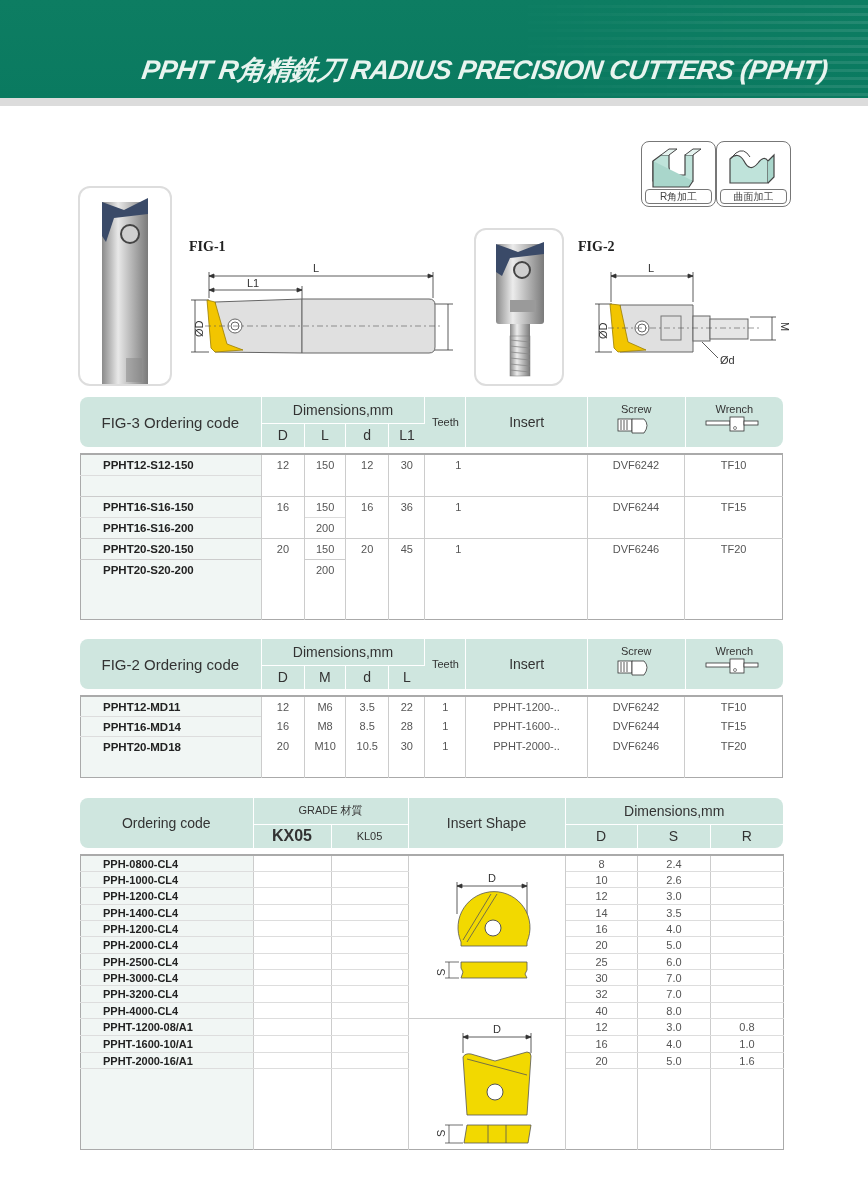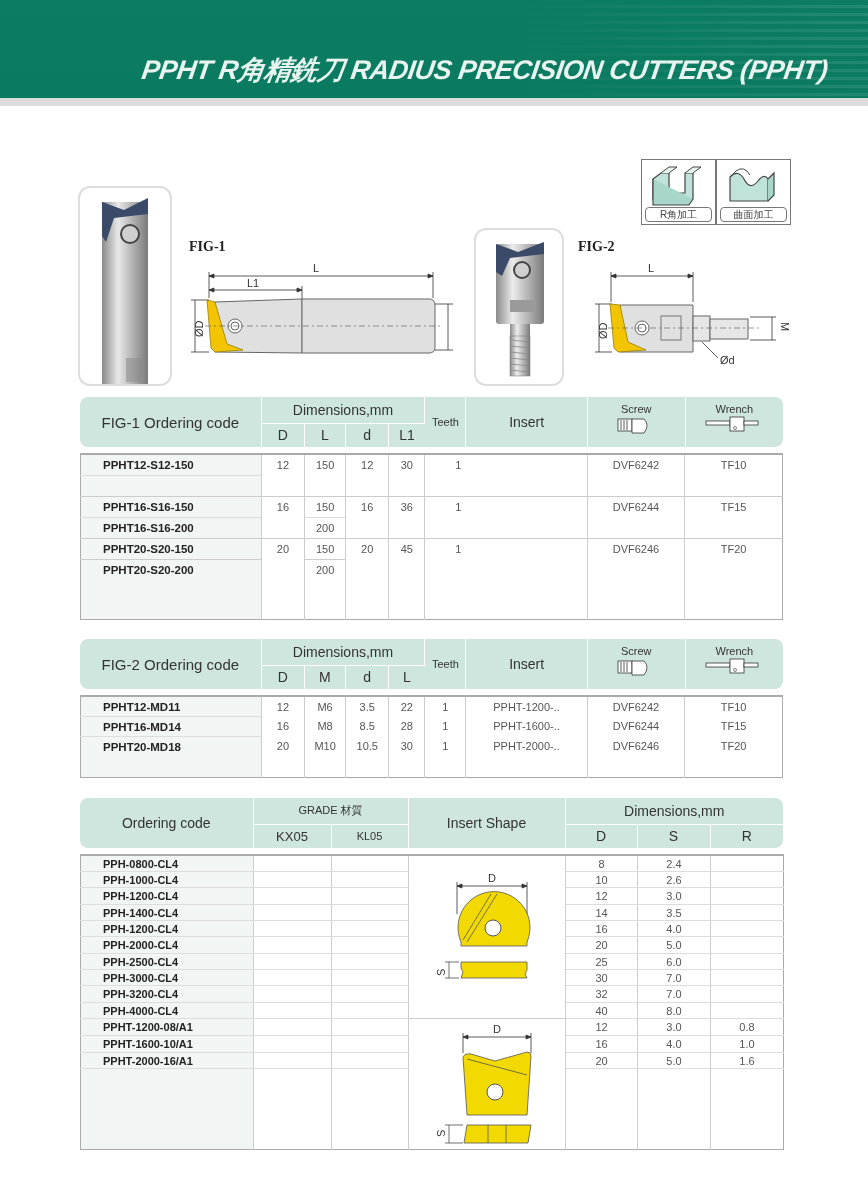--- a/index.html
+++ b/index.html
@@ -17,21 +17,21 @@
     -webkit-mask-image: linear-gradient(to right, transparent, black);
     mask-image: linear-gradient(to right, transparent, black);
   }
   .header .title {
     position: absolute; left: 142px; top: 52px; font-size: 27px; font-weight: bold; font-style: italic;
     color: #e8f4ef; letter-spacing: -0.5px; transform: skewX(-8deg); white-space: nowrap;
   }
   .header-bar { position: absolute; left: 0; top: 98px; width: 868px; height: 8px; background: #dcdcdc; }
 
   .badge {
-    position: absolute; top: 159px; width: 75px; height: 66px; border: 1.5px solid #777; border-radius: 0; background: #fff;
+    position: absolute; top: 141px; width: 75px; height: 66px; border: 1.5px solid #777; border-radius: 8px; background: #fff;
   }
   .badge svg { position: absolute; left: 7px; top: 3px; }
   .badge .lbl {
     position: absolute; left: 3px; right: 3px; bottom: 2px; height: 15px; border: 1px solid #777; border-radius: 4px;
     font-size: 10px; text-align: center; line-height: 13px; color: #444;
   }
 
   .photo { position: absolute; border: 2px solid #ddd; border-radius: 12px; background: #fff; }
 
   .fig-label { position: absolute; font-family: "Liberation Serif", serif; font-weight: bold; font-size: 14px; color: #222; }
@@ -193,21 +193,21 @@
           <col style="width:40px">
           <col style="width:42px">
           <col style="width:35px">
           <col style="width:40px">
           <col style="width:118px">
           <col style="width:95px">
           <col style="width:95px">
         </colgroup>
       <tbody>
           <tr style="height:26px;">
-        <td rowspan="2" style="font-size:15px;">FIG-1 Ordering code</td>
+        <td rowspan="2" style="font-size:15px;">FIG-3 Ordering code</td>
         <td colspan="4" style="font-size:14px;">Dimensions,mm</td>
 
         <td rowspan="2" style="font-size:11px;">Teeth</td>
         <td rowspan="2" style="font-size:14px;">Insert</td>
         <td rowspan="2" style="font-size:11px; vertical-align:top; padding-top:6px;">
           <div>Screw</div>
           <svg width="44" height="20" viewBox="0 0 44 20">
                 <rect x="4" y="4" width="14" height="12" fill="#fff" stroke="#333" stroke-width="0.8"></rect>
                 <g stroke="#333" stroke-width="0.8">
                   <line x1="7" y1="5" x2="7" y2="15"></line>
@@ -409,21 +409,21 @@
           <col style="width:73px">
         </colgroup>
       <tbody>
           <tr style="height:26px;">
         <td rowspan="2" style="font-size:14px;">Ordering code</td>
         <td colspan="2" style="font-size:11px;">GRADE 材質</td>
         <td rowspan="2" style="font-size:14px;">Insert Shape</td>
         <td colspan="3" style="font-size:14px;">Dimensions,mm</td>
       </tr>
       <tr style="height:24px;">
-        <td class="sub" style="font-size:13px;">KX05</td>
+        <td class="sub" style="font-size:16px;font-weight:bold;">KX05</td>
         <td class="sub" style="font-size:11px;">KL05</td>
         <td class="sub" style="font-size:14px;">D</td>
         <td class="sub" style="font-size:14px;">S</td>
         <td class="sub" style="font-size:14px;">R</td>
       </tr>
     </tbody>
       </table>
   </div>
   <table class="body-tbl">
     <colgroup>

